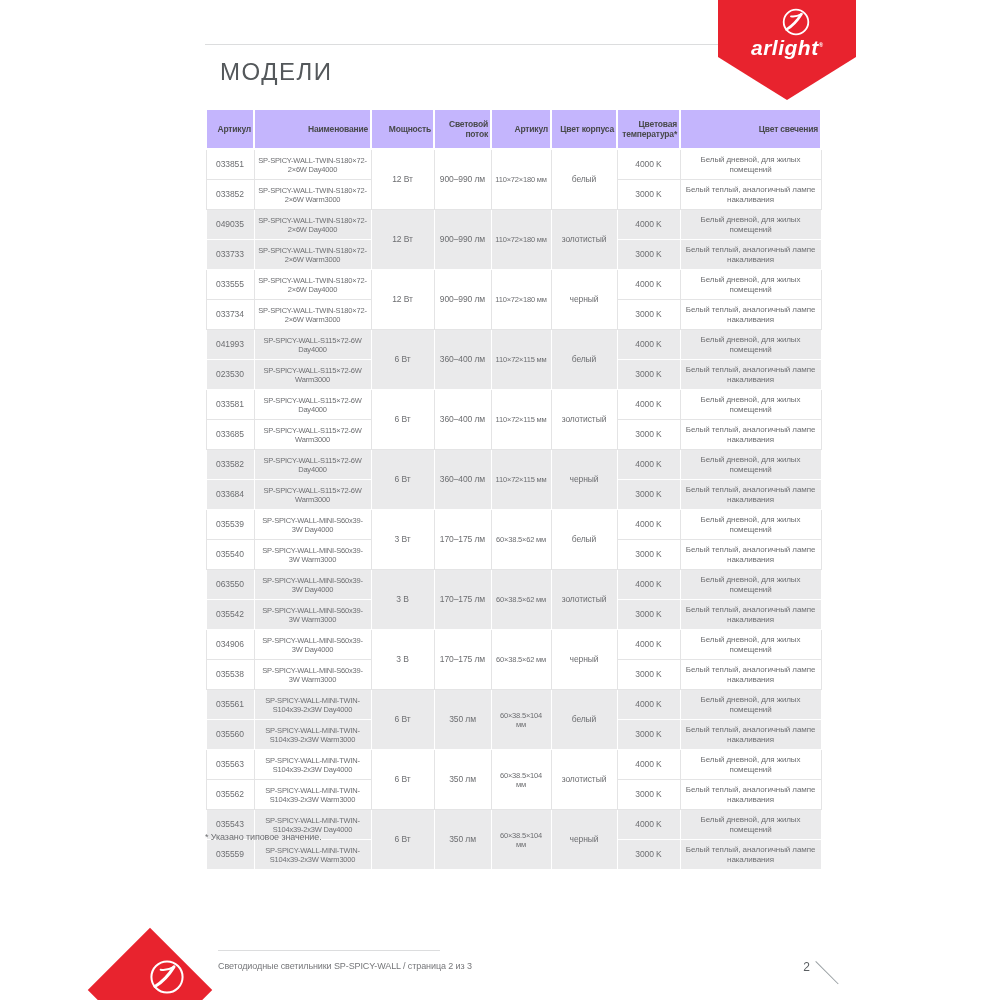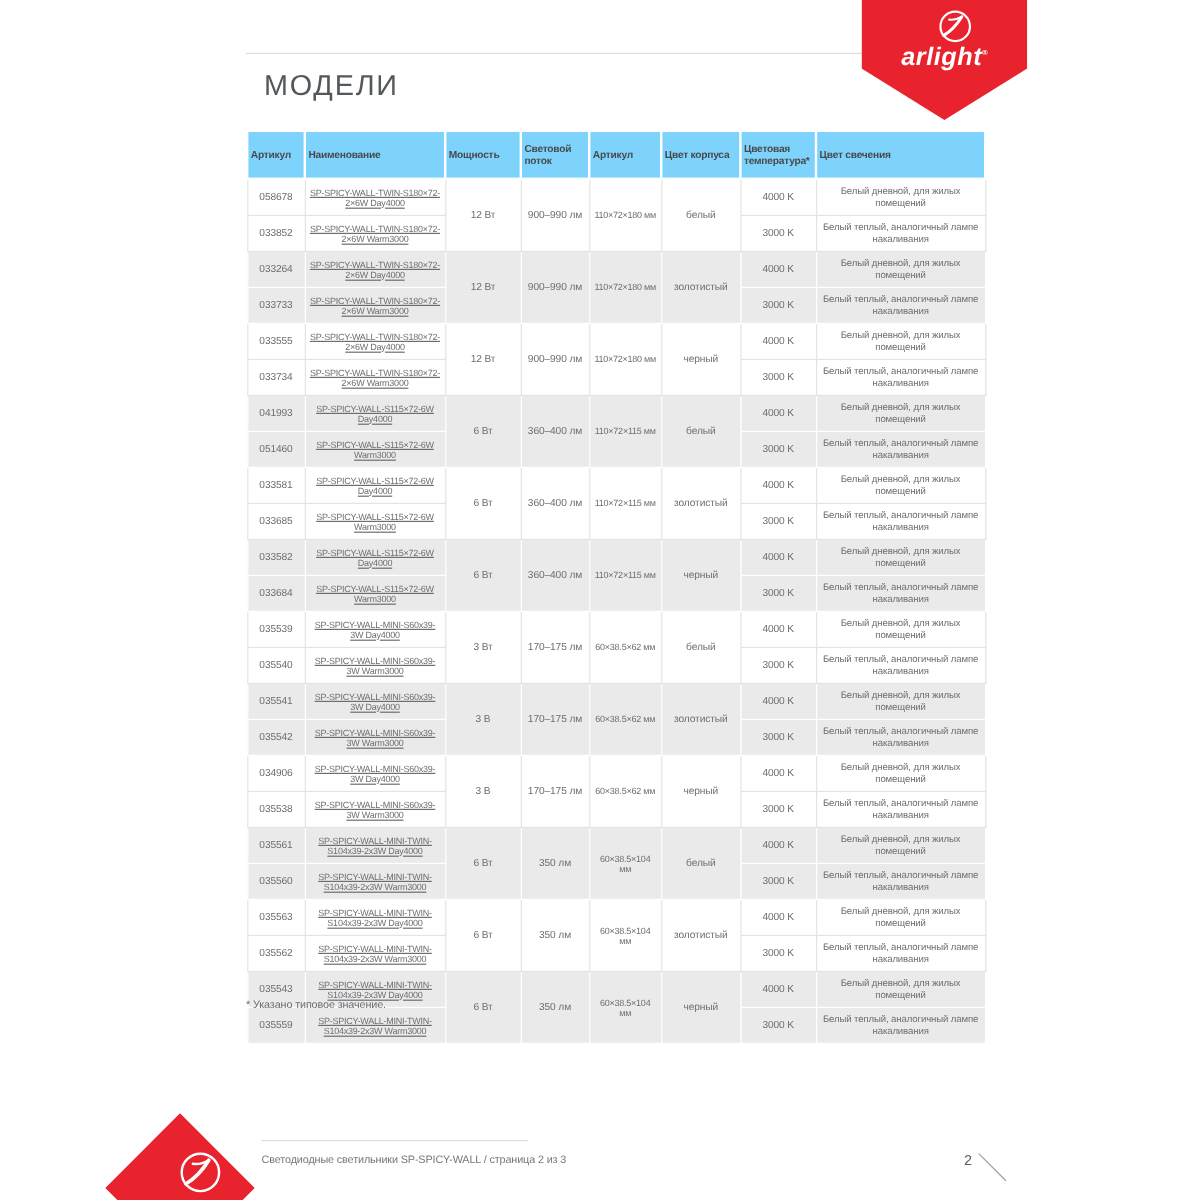--- a/index.html
+++ b/index.html
@@ -13,27 +13,27 @@
   .brand-flag{position:absolute;left:718px;top:0;width:138px;height:100px;z-index:5;}
   .brand-flag svg.flag-shape{position:absolute;left:0;top:0;}
   .brand-glyph-top{position:absolute;left:63px;top:7px;}
   .brand-word{position:absolute;left:0;top:36px;width:138px;text-align:center;color:#fff;
     font-size:21px;font-weight:700;font-style:italic;letter-spacing:0.5px;}
   .brand-mark{font-size:6px;font-style:normal;vertical-align:super;letter-spacing:0;}
 
   
   .table-wrap{position:absolute;left:205px;top:108px;width:615px;}
   table{border-collapse:collapse;table-layout:fixed;width:615px;}
-  th{background:#7dd3fc;border:2px solid #fff;font-size:8.5px;letter-spacing:-0.2px;
-     font-weight:700;color:#48494b;height:36px;vertical-align:middle;text-align:left;padding:1px 2px;}
+  th{background:#c4b5fd;border:2px solid #fff;font-size:8.5px;letter-spacing:-0.2px;
+     font-weight:700;color:#48494b;height:36px;vertical-align:middle;text-align:right;padding:1px 2px;}
   td{height:27px;vertical-align:middle;text-align:center;color:#6d6e71;
      font-size:8.5px;letter-spacing:-0.1px;padding:1px 3px;line-height:1.2;}
   tr.plain td{background:#ffffff;border:1px solid #e4e4e5;}
   tr.shaded td{background:#eaeaeb;border:1px solid #ffffff;}
-  td.c-name{font-size:7.5px;letter-spacing:-0.2px;white-space:pre-line;text-decoration:underline;}
+  td.c-name{font-size:7.5px;letter-spacing:-0.2px;white-space:pre-line;}
   td.c-size{font-size:7.5px;letter-spacing:-0.2px;}
   td.c-glow{font-size:8px;letter-spacing:-0.1px;}
   td.c-article{font-size:8.5px;}
 
   .footnote{position:absolute;left:205px;top:832px;font-size:9px;color:#6d6e71;letter-spacing:-0.1px;}
 
   
   .footer-rule{position:absolute;left:218px;top:950px;width:222px;height:1px;background:#dcddde;}
   .footer-text{position:absolute;left:218px;top:961px;font-size:9px;color:#76777a;letter-spacing:-0.1px;}
   .page-number{position:absolute;left:790px;top:960px;width:20px;text-align:right;font-size:12px;color:#5a5e61;}
@@ -85,39 +85,39 @@
             <th>Мощность</th>
             <th>Световой поток</th>
             <th>Артикул</th>
             <th>Цвет корпуса</th>
             <th>Цветовая температура*</th>
             <th>Цвет свечения</th>
           </tr>
       </thead>
       <tbody id="table-body">
           <tr class="plain">
-            <td class="c-article">058678</td>
+            <td class="c-article">033851</td>
             <td class="c-name">SP-SPICY-WALL-TWIN-S180×72-
 2×6W Day4000</td>
             <td class="c-power" rowspan="2">12 Вт</td>
             <td class="c-flux" rowspan="2">900–990 лм</td>
             <td class="c-size" rowspan="2">110×72×180 мм</td>
             <td class="c-body" rowspan="2">белый</td>
             <td class="c-temp">4000 K</td>
             <td class="c-glow">Белый дневной, для жилых помещений</td>
           </tr>
           <tr class="plain">
             <td class="c-article">033852</td>
             <td class="c-name">SP-SPICY-WALL-TWIN-S180×72-
 2×6W Warm3000</td>
             <td class="c-temp">3000 K</td>
             <td class="c-glow">Белый теплый, аналогичный лампе накаливания</td>
           </tr>
           <tr class="shaded">
-            <td class="c-article">033264</td>
+            <td class="c-article">049035</td>
             <td class="c-name">SP-SPICY-WALL-TWIN-S180×72-
 2×6W Day4000</td>
             <td class="c-power" rowspan="2">12 Вт</td>
             <td class="c-flux" rowspan="2">900–990 лм</td>
             <td class="c-size" rowspan="2">110×72×180 мм</td>
             <td class="c-body" rowspan="2">золотистый</td>
             <td class="c-temp">4000 K</td>
             <td class="c-glow">Белый дневной, для жилых помещений</td>
           </tr>
           <tr class="shaded">
@@ -150,21 +150,21 @@
             <td class="c-name">SP-SPICY-WALL-S115×72-6W
 Day4000</td>
             <td class="c-power" rowspan="2">6 Вт</td>
             <td class="c-flux" rowspan="2">360–400 лм</td>
             <td class="c-size" rowspan="2">110×72×115 мм</td>
             <td class="c-body" rowspan="2">белый</td>
             <td class="c-temp">4000 K</td>
             <td class="c-glow">Белый дневной, для жилых помещений</td>
           </tr>
           <tr class="shaded">
-            <td class="c-article">051460</td>
+            <td class="c-article">023530</td>
             <td class="c-name">SP-SPICY-WALL-S115×72-6W
 Warm3000</td>
             <td class="c-temp">3000 K</td>
             <td class="c-glow">Белый теплый, аналогичный лампе накаливания</td>
           </tr>
           <tr class="plain">
             <td class="c-article">033581</td>
             <td class="c-name">SP-SPICY-WALL-S115×72-6W
 Day4000</td>
             <td class="c-power" rowspan="2">6 Вт</td>
@@ -211,21 +211,21 @@
             <td class="c-glow">Белый дневной, для жилых помещений</td>
           </tr>
           <tr class="plain">
             <td class="c-article">035540</td>
             <td class="c-name">SP-SPICY-WALL-MINI-S60x39-
 3W Warm3000</td>
             <td class="c-temp">3000 K</td>
             <td class="c-glow">Белый теплый, аналогичный лампе накаливания</td>
           </tr>
           <tr class="shaded">
-            <td class="c-article">035541</td>
+            <td class="c-article">063550</td>
             <td class="c-name">SP-SPICY-WALL-MINI-S60x39-
 3W Day4000</td>
             <td class="c-power" rowspan="2">3 В</td>
             <td class="c-flux" rowspan="2">170–175 лм</td>
             <td class="c-size" rowspan="2">60×38.5×62 мм</td>
             <td class="c-body" rowspan="2">золотистый</td>
             <td class="c-temp">4000 K</td>
             <td class="c-glow">Белый дневной, для жилых помещений</td>
           </tr>
           <tr class="shaded">

